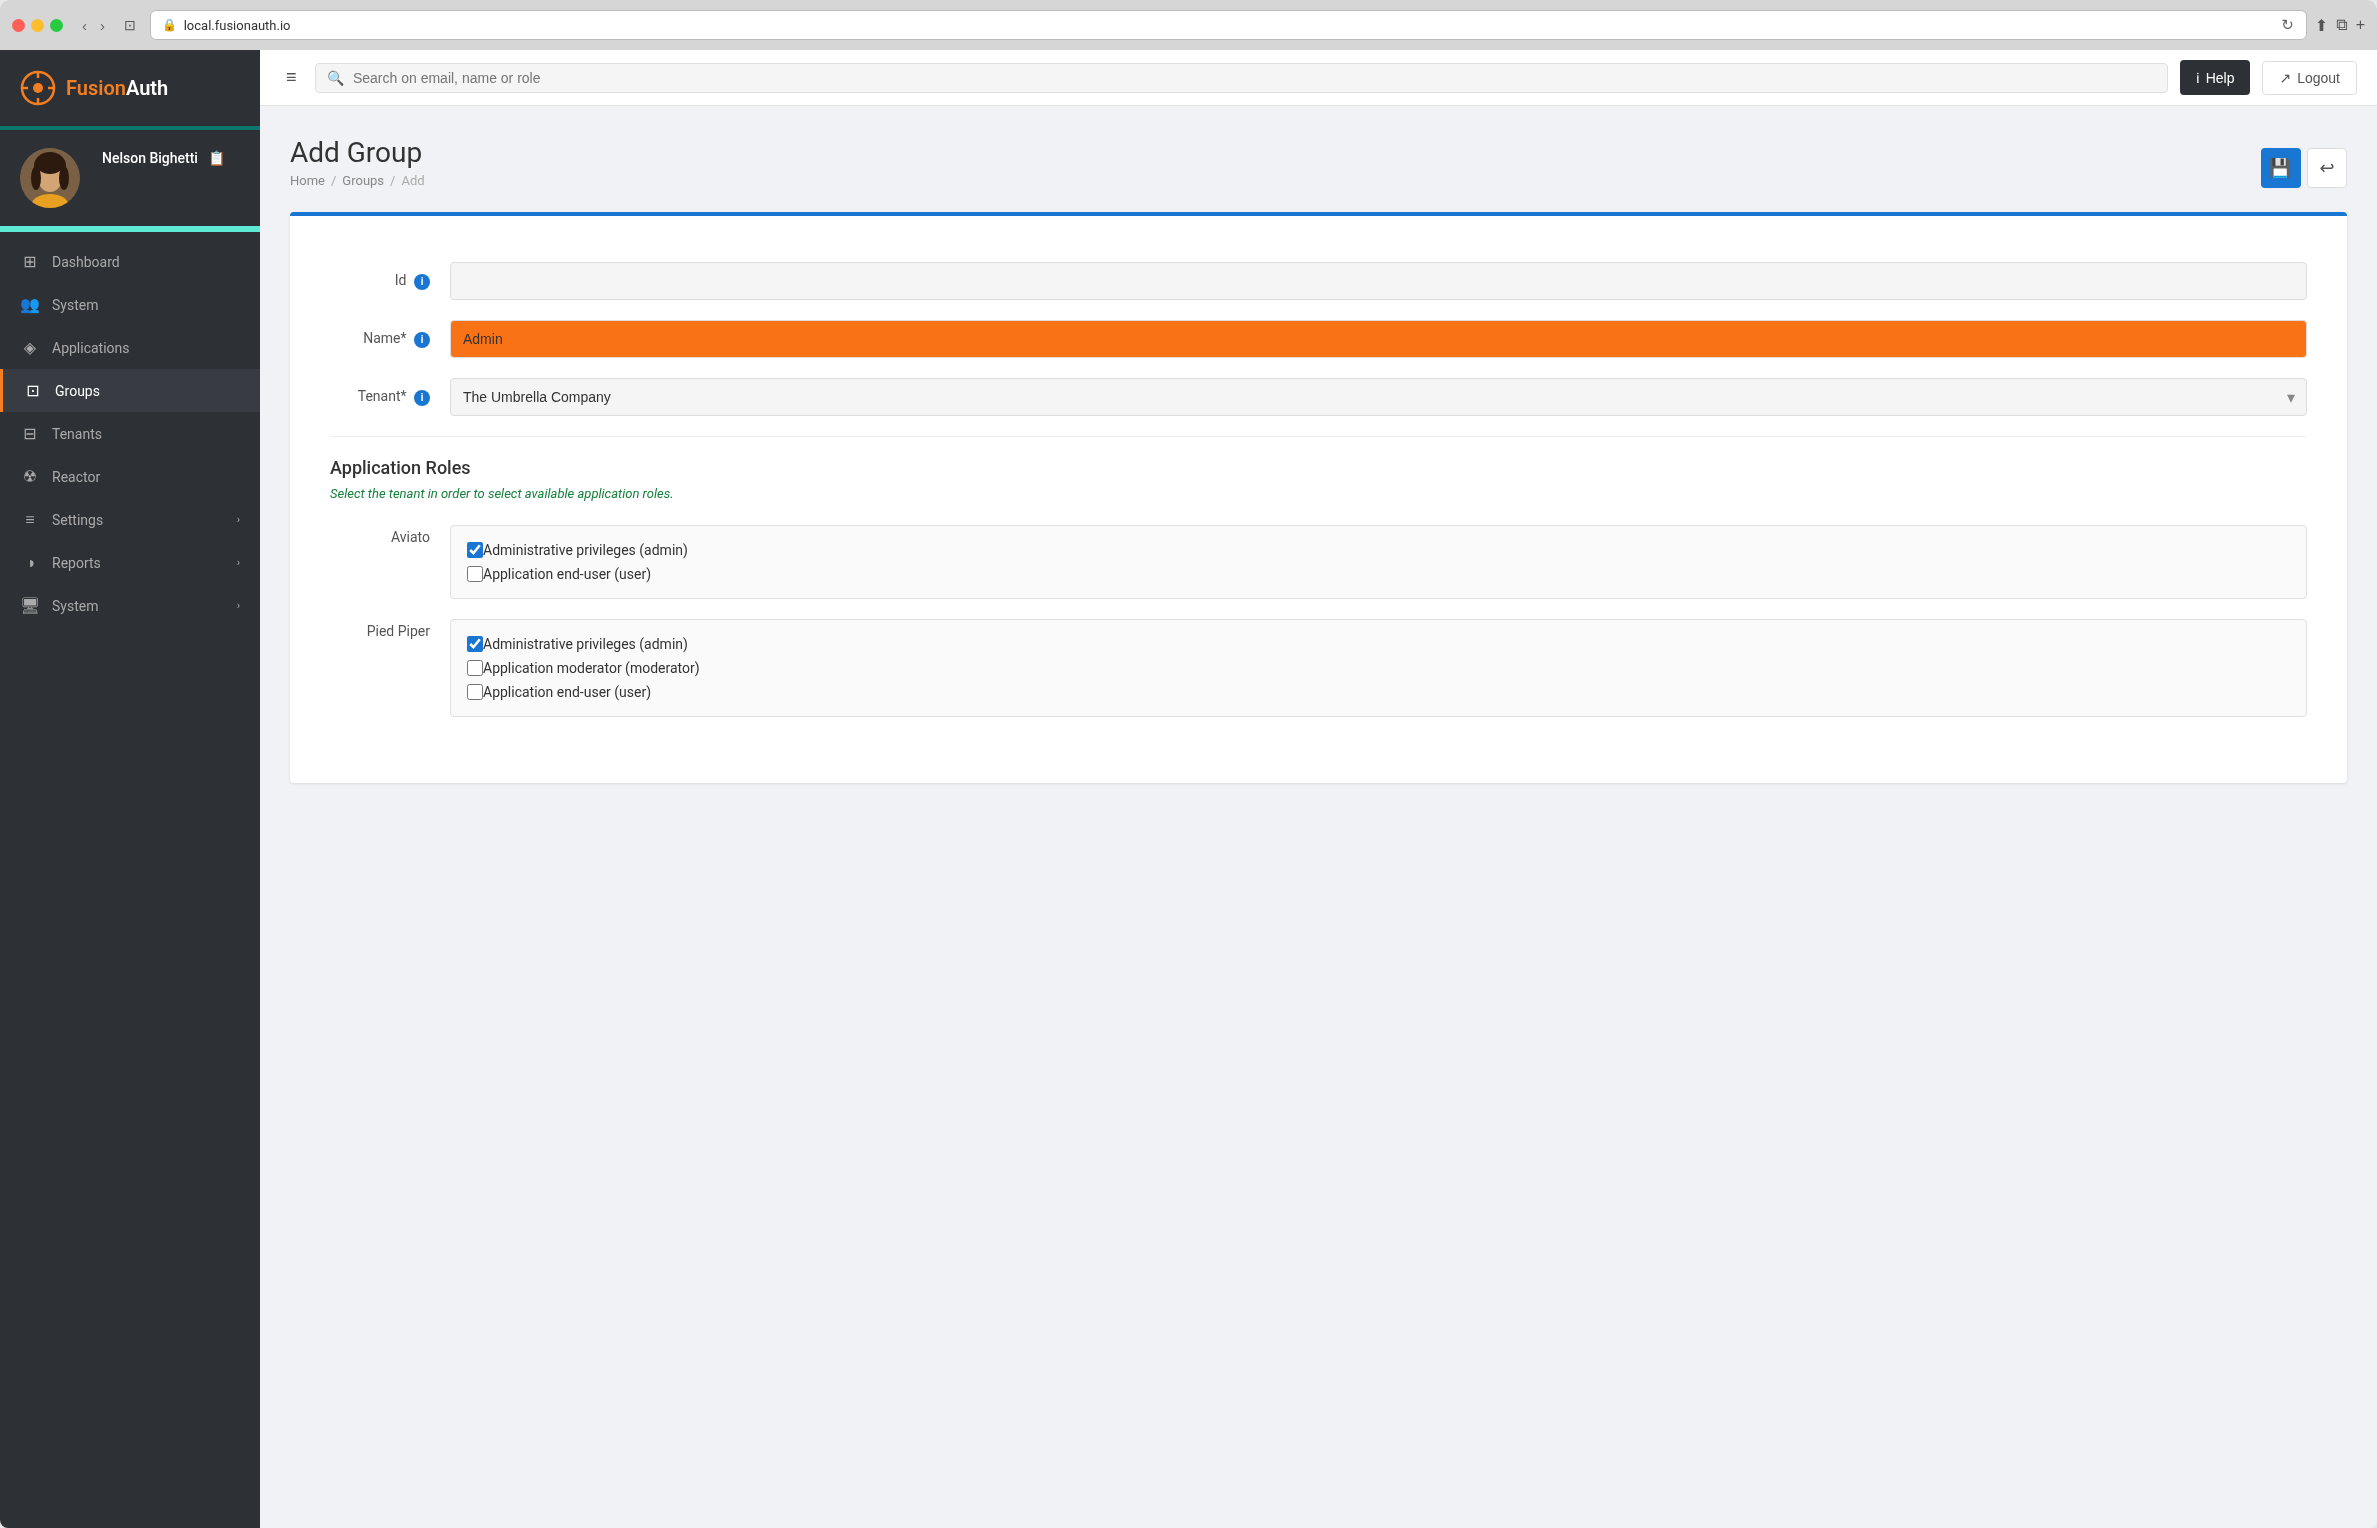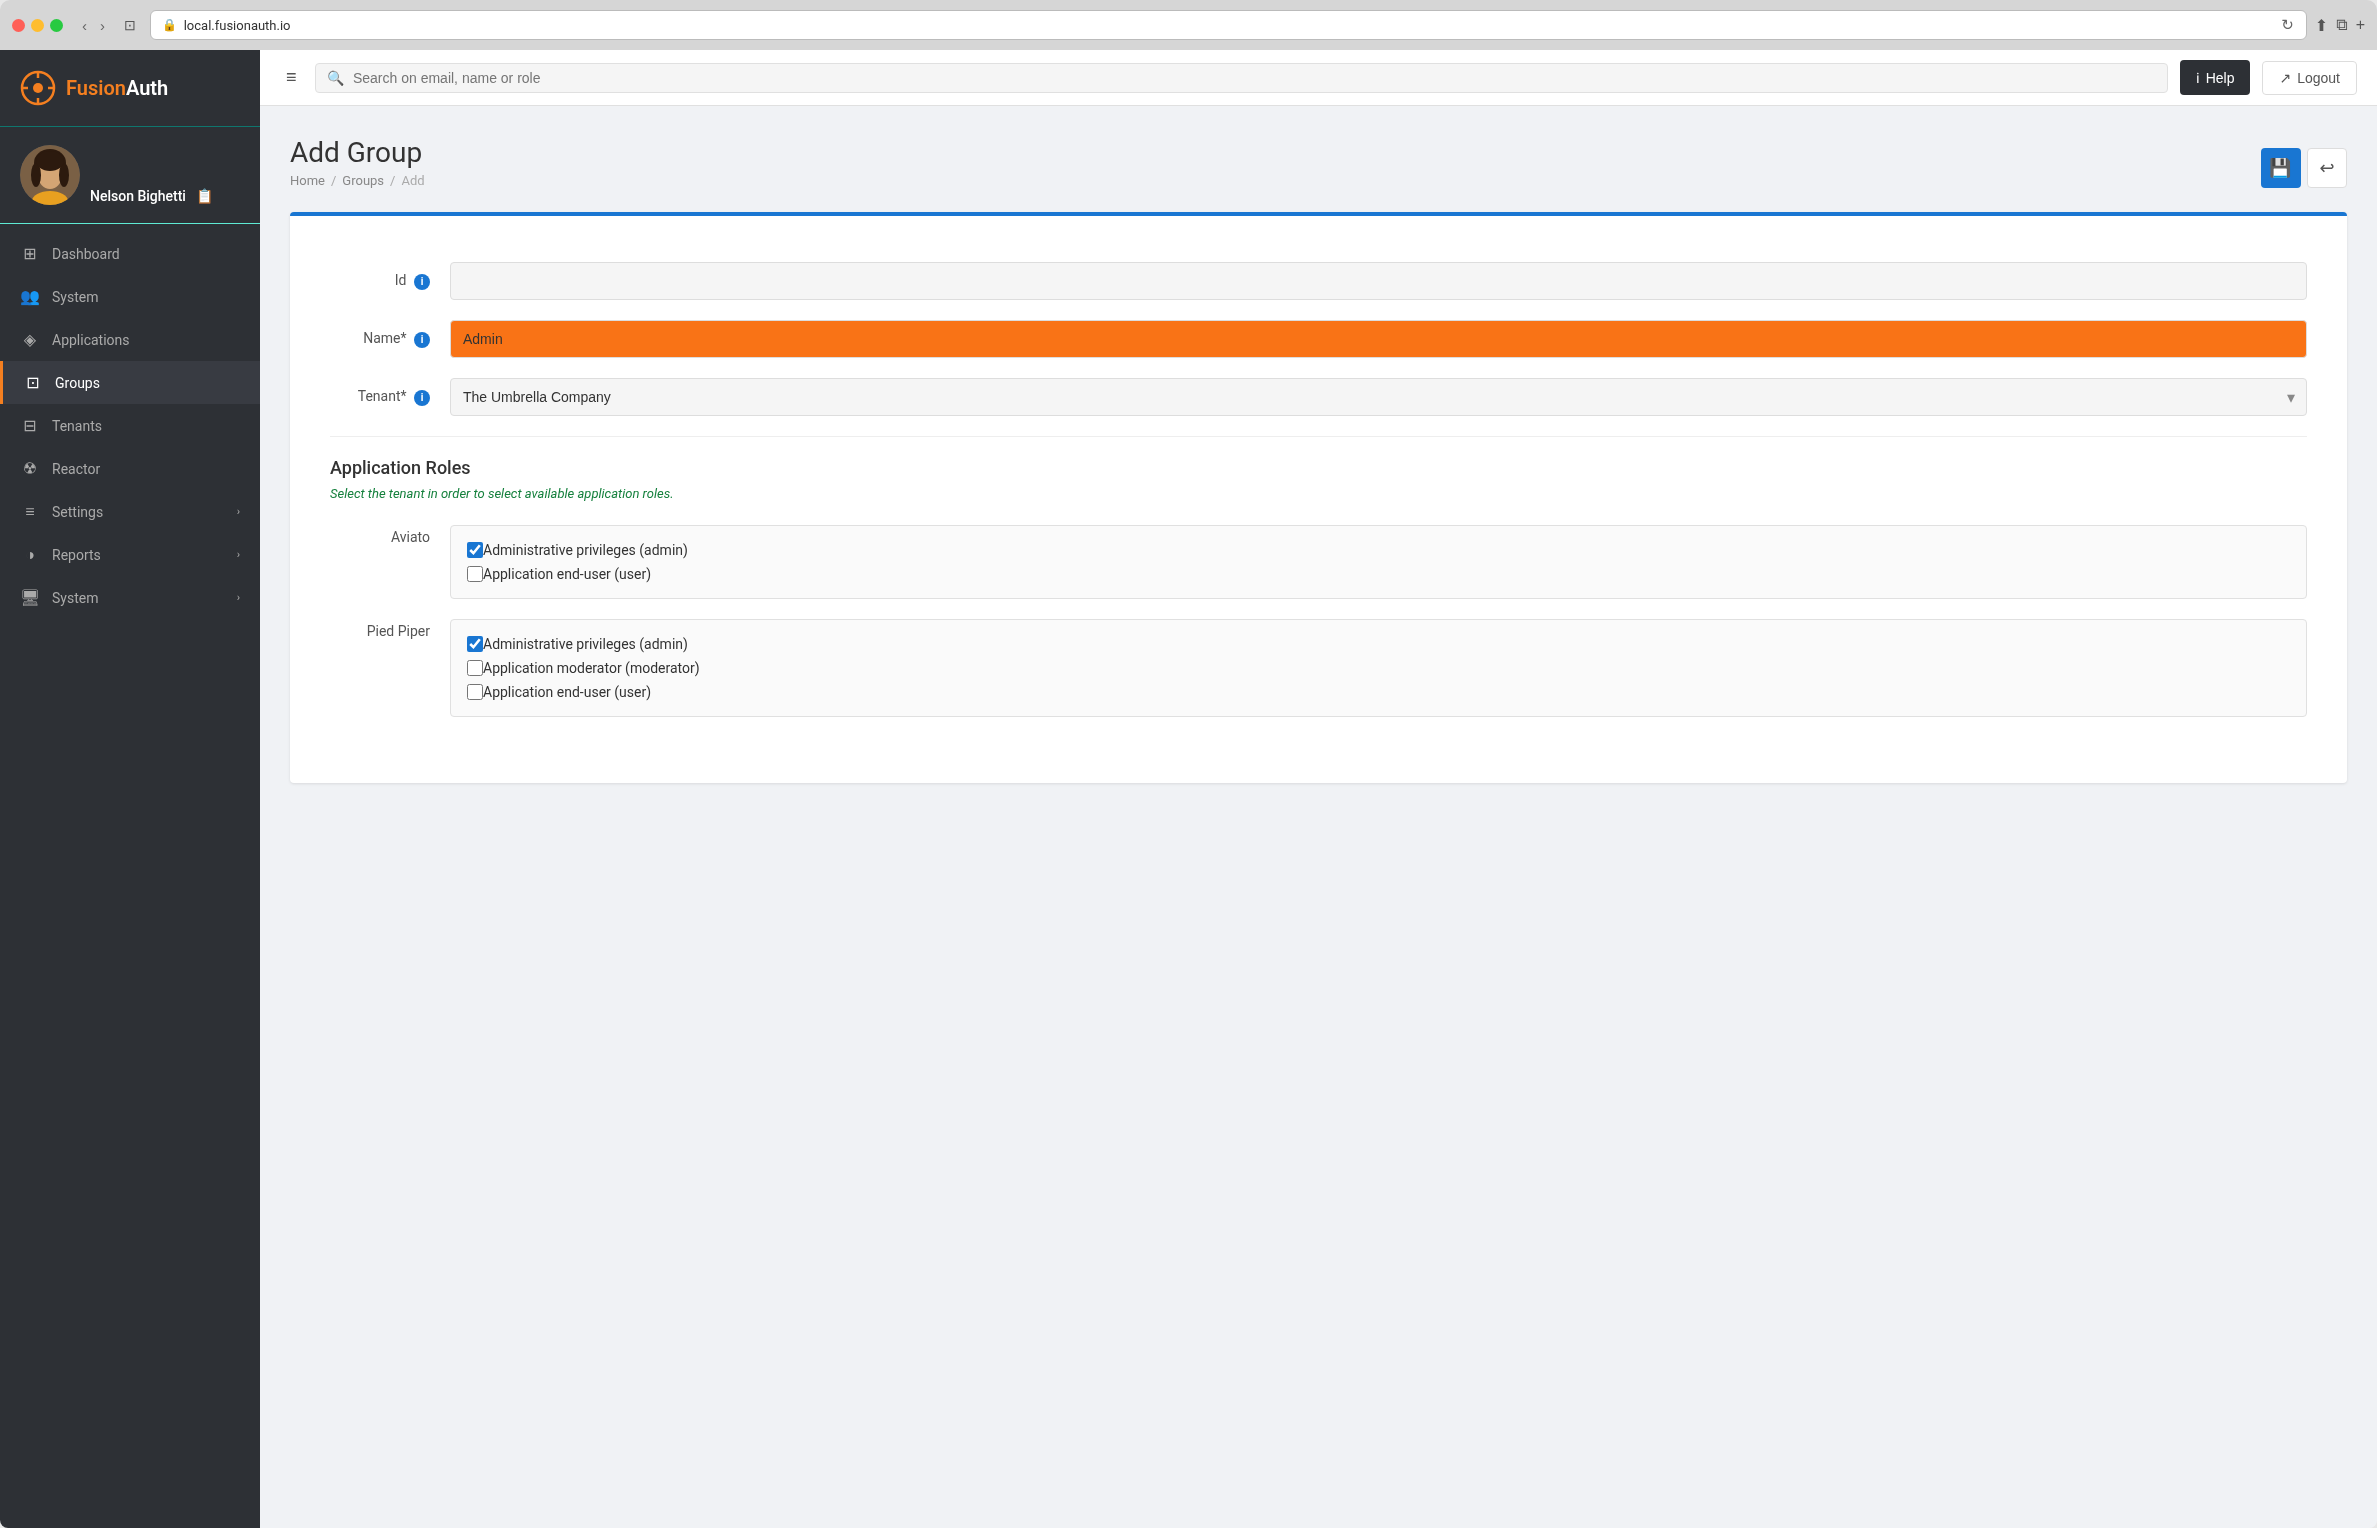--- a/index.html
+++ b/index.html
@@ -20,24 +20,24 @@
     .url-bar .lock { color: #666; font-size: 12px; }
     .reload-btn { background: none; border: none; cursor: pointer; color: #666; font-size: 15px; }
     .browser-actions { display: flex; gap: 8px; align-items: center; }
     .browser-action-btn { background: none; border: none; cursor: pointer; color: #555; font-size: 16px; }
 
     
     .app-window { display: flex; flex: 1; background: #f0f0f0; overflow: hidden; border-radius: 0 0 8px 8px; }
 
     
     .sidebar { width: 260px; background: #2d3035; display: flex; flex-direction: column; color: #ccc; flex-shrink: 0; }
-    .sidebar-logo { padding: 20px; display: flex; align-items: center; gap: 10px; border-bottom: 1px solid #0f766e; }
+    .sidebar-logo { padding: 20px; display: flex; align-items: center; gap: 10px; border-bottom: 4px solid #0f766e; }
     .logo-icon { width: 36px; height: 36px; }
 
-    .user-profile { padding: 18px 20px; display: flex; align-items: flex-end; gap: 10px; border-bottom: 1px solid #5eead4; }
+    .user-profile { padding: 18px 20px; display: flex; align-items: flex-start; gap: 22px; border-bottom: 6px solid #5eead4; }
     .avatar { width: 60px; height: 60px; border-radius: 50%; background: #555; overflow: hidden; flex-shrink: 0; display: flex; align-items: center; justify-content: center; }
     .user-name { font-size: 14px; color: #fff; font-weight: 500; }
     .user-icon { color: #888; font-size: 14px; margin-left: 6px; }
 
     .nav-menu { flex: 1; padding: 8px 0; overflow-y: auto; }
     .nav-item { display: flex; align-items: center; gap: 12px; padding: 12px 20px; cursor: pointer; color: #aaa; font-size: 14px; font-weight: 400; transition: background 0.15s; position: relative; }
     .nav-item.active { background: #383b42; color: #fff; border-left: 3px solid #f47f20; }
     .nav-item .nav-icon { font-size: 16px; width: 20px; text-align: center; }
     .nav-item .nav-chevron { margin-left: auto; font-size: 11px; }
 

